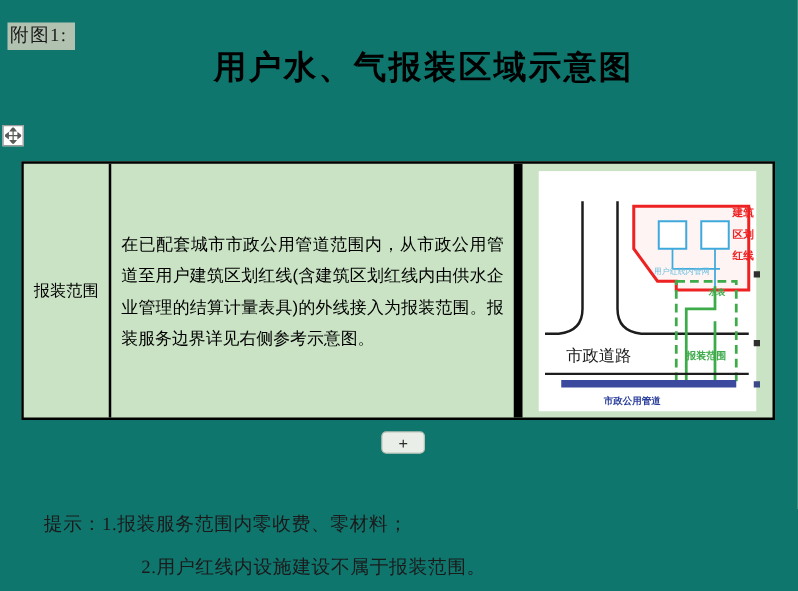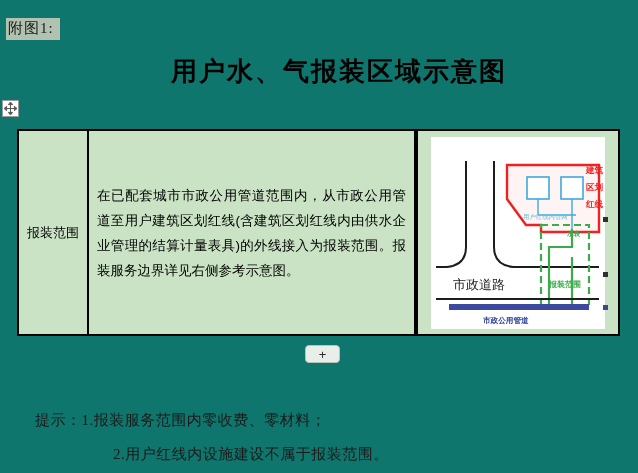--- a/index.html
+++ b/index.html
@@ -18,21 +18,21 @@
     color:#1a1a1a;
     font-size:15px;
     letter-spacing:1px;
     padding:1px 6px 2px 2px;
     font-family:"Liberation Serif","DejaVu Serif",serif;
     white-space:nowrap;
   }
 
   
   .doc-title{
-    position:absolute;left:0;right:0;top:54px;
+    position:absolute;left:0;right:0;top:36px;
     text-align:center;
     font-size:26px;
     font-weight:bold;
     color:#000;
     letter-spacing:2px;
     font-family:"Liberation Sans","DejaVu Sans",sans-serif;
     padding-left:40px;
   }
 
   
@@ -60,21 +60,21 @@
     border-right:2px solid #000;
     box-sizing:border-box;
     display:flex;align-items:center;justify-content:center;
     font-size:13px;
     color:#000;
     letter-spacing:0px;
     font-family:"Liberation Sans","DejaVu Sans",sans-serif;
   }
   .cell-body{
     flex:1;
-    border-right:4px solid #000000;
+    border-right:7px solid #000000;
     box-sizing:border-box;
     display:flex;align-items:center;
     padding:0 8px;
   }
   .cell-body p{
     margin:0;
     font-size:13.5px;
     line-height:25px;
     color:#000;
     text-align:justify;

